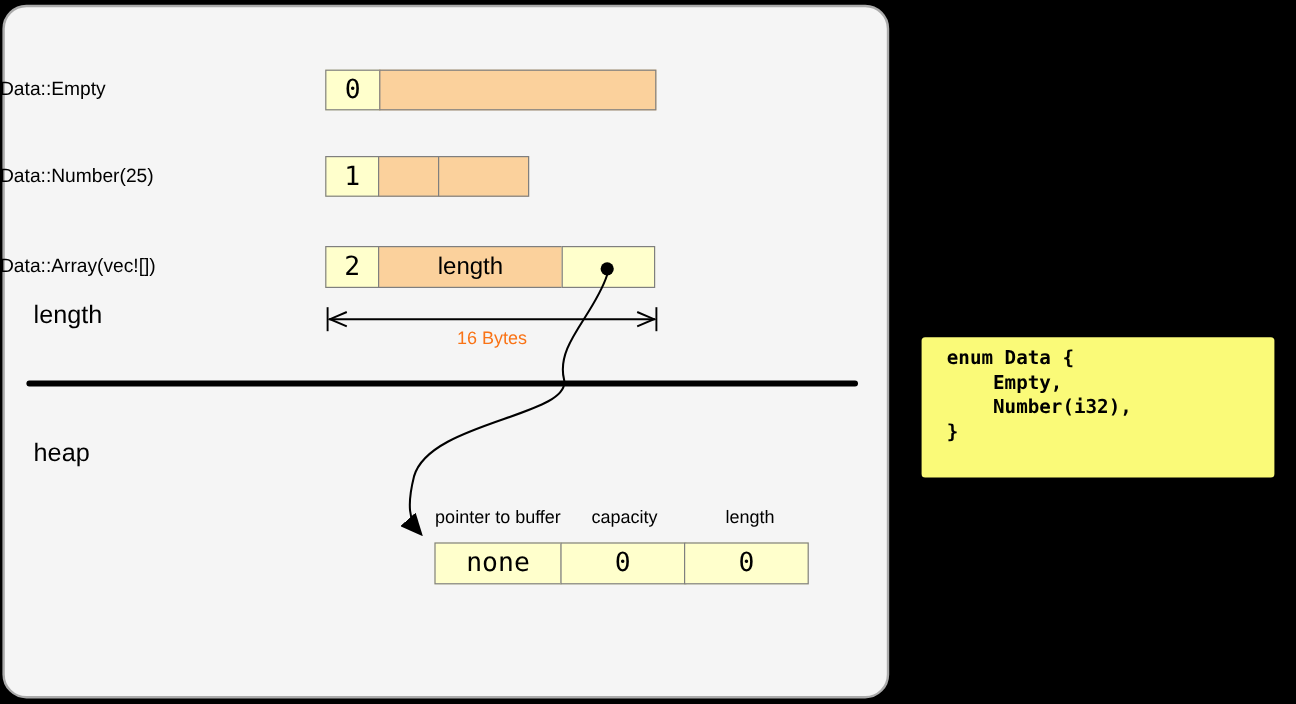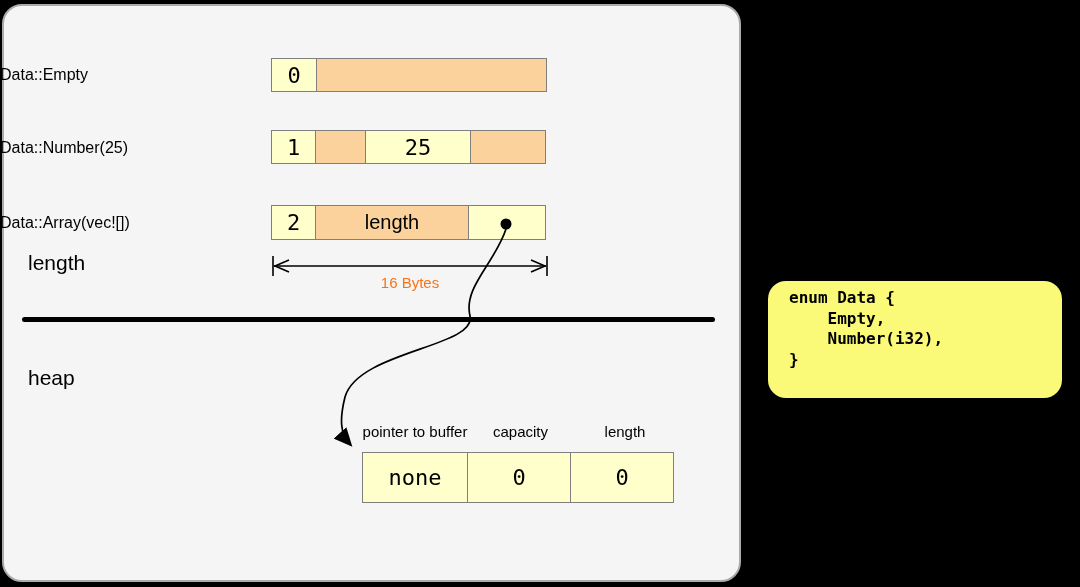--- a/index.html
+++ b/index.html
@@ -87,37 +87,37 @@
     position: absolute;
     top: 423px;
     text-align: center;
     font-size: 15px;
     color: #000;
   }
   .heap-row {
     position: absolute;
     left: 362px; top: 452px;
     display: flex;
-    height: 51px;
+    height: 35px;
   }
   
   svg.overlay {
     position: absolute;
     left: 0; top: 0;
     width: 1080px; height: 587px;
     pointer-events: none;
   }
   
   .code-box {
     position: absolute;
     left: 768px; top: 281px;
     width: 294px; height: 117px;
     box-sizing: border-box;
     background: var(--code-bg, #fafa78);
-    border-radius: 18px;
+    border-radius: 3px;
     padding: 7px 0 0 21px;
   }
   .code-line {
     font-family: "DejaVu Sans Mono", monospace;
     font-size: 16px;
     font-weight: 600;
     line-height: 20.5px;
     white-space: pre;
     color: #000;
   }
@@ -142,23 +142,20 @@
         <span class="num"></span>
       </div>
   </div>
 
   <div class="mem-row" style="left:271px;top:130px;height:34px">
     <div class="cell yellow" style="width:45px">
         <span class="num">1</span>
       </div>
     <div class="cell orange" style="width:52px">
         <span class="num"></span>
-      </div>
-    <div class="cell yellow" style="width:106px">
-        <span class="num">25</span>
       </div>
     <div class="cell orange" style="width:76px">
         <span class="num"></span>
       </div>
   </div>
 
   <div class="mem-row" style="left:271px;top:205px;height:35px">
     <div class="cell yellow" style="width:45px">
         <span class="num">2</span>
       </div>

